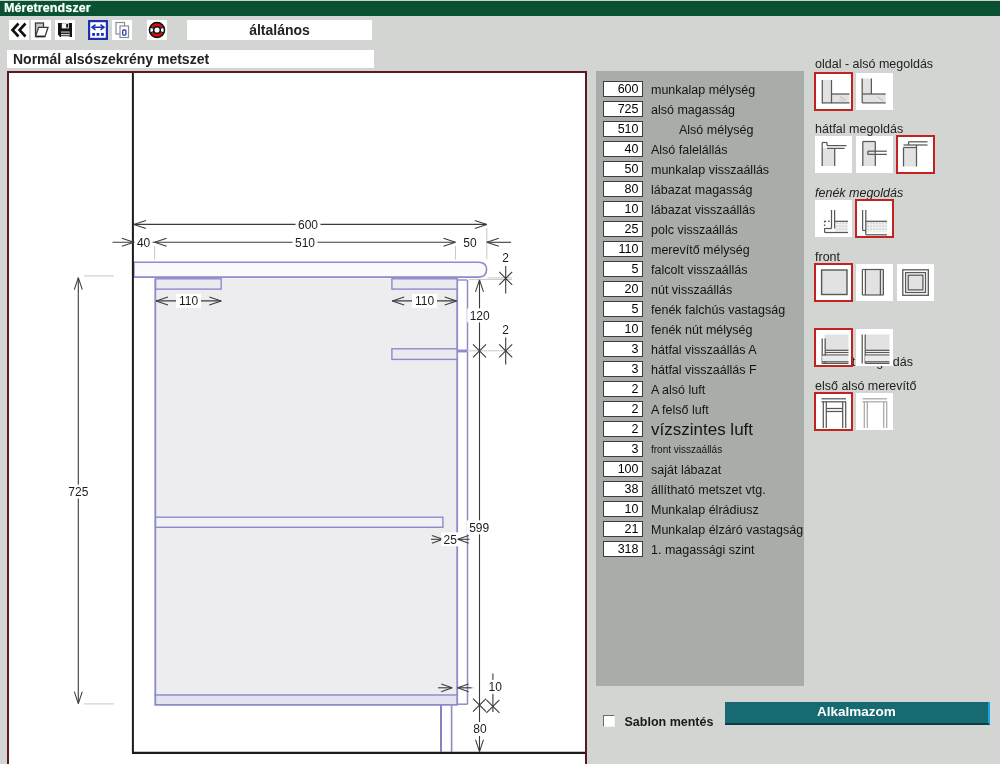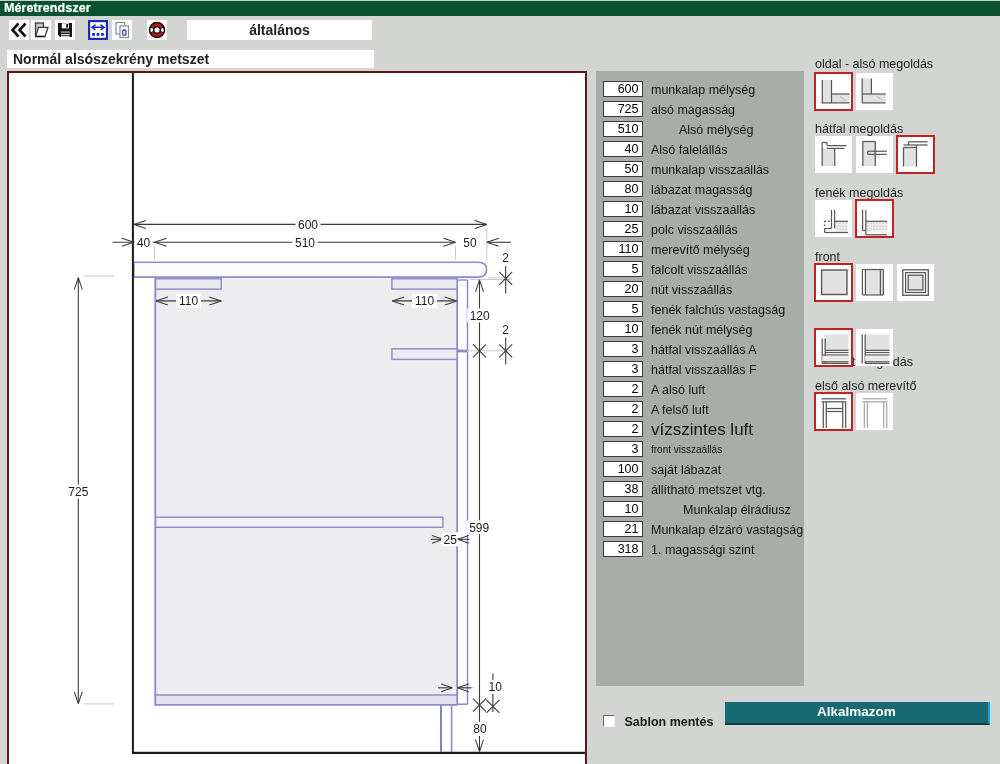--- a/index.html
+++ b/index.html
@@ -184,21 +184,21 @@
 <div class="abs" style="left:651px;top:401.5px;font-size:12.5px;color:#141414;line-height:16px;">A felső luft</div>
 <div class="abs" style="left:602.5px;top:421px;width:40px;height:15.5px;background:#fff;border:1px solid #3c3c3c;box-sizing:border-box;font-size:12.5px;color:#000;text-align:right;line-height:14px;padding-right:3px;">2</div>
 <div class="abs" style="left:651px;top:421.5px;font-size:17px;color:#141414;line-height:16px;">vízszintes luft</div>
 <div class="abs" style="left:602.5px;top:441px;width:40px;height:15.5px;background:#fff;border:1px solid #3c3c3c;box-sizing:border-box;font-size:12.5px;color:#000;text-align:right;line-height:14px;padding-right:3px;">3</div>
 <div class="abs" style="left:651px;top:441.5px;font-size:10px;color:#141414;line-height:16px;">front visszaállás</div>
 <div class="abs" style="left:602.5px;top:461px;width:40px;height:15.5px;background:#fff;border:1px solid #3c3c3c;box-sizing:border-box;font-size:12.5px;color:#000;text-align:right;line-height:14px;padding-right:3px;">100</div>
 <div class="abs" style="left:651px;top:461.5px;font-size:12.5px;color:#141414;line-height:16px;">saját lábazat</div>
 <div class="abs" style="left:602.5px;top:481px;width:40px;height:15.5px;background:#fff;border:1px solid #3c3c3c;box-sizing:border-box;font-size:12.5px;color:#000;text-align:right;line-height:14px;padding-right:3px;">38</div>
 <div class="abs" style="left:651px;top:481.5px;font-size:12.5px;color:#141414;line-height:16px;">állítható metszet vtg.</div>
 <div class="abs" style="left:602.5px;top:501px;width:40px;height:15.5px;background:#fff;border:1px solid #3c3c3c;box-sizing:border-box;font-size:12.5px;color:#000;text-align:right;line-height:14px;padding-right:3px;">10</div>
-<div class="abs" style="left:651px;top:501.5px;font-size:12.5px;color:#141414;line-height:16px;margin-left:32px;">Munkalap élrádiusz</div>
+<div class="abs" style="left:651px;top:501.5px;font-size:12.5px;color:#141414;line-height:16px;">Munkalap élrádiusz</div>
 <div class="abs" style="left:602.5px;top:521px;width:40px;height:15.5px;background:#fff;border:1px solid #3c3c3c;box-sizing:border-box;font-size:12.5px;color:#000;text-align:right;line-height:14px;padding-right:3px;">21</div>
 <div class="abs" style="left:651px;top:521.5px;font-size:12.5px;color:#141414;line-height:16px;">Munkalap élzáró vastagság</div>
 <div class="abs" style="left:602.5px;top:541px;width:40px;height:15.5px;background:#fff;border:1px solid #3c3c3c;box-sizing:border-box;font-size:12.5px;color:#000;text-align:right;line-height:14px;padding-right:3px;">318</div>
 <div class="abs" style="left:651px;top:541.5px;font-size:12.5px;color:#141414;line-height:16px;">1. magassági szint</div>
 <div class="ilabel" style="top:57px;">oldal - alsó megoldás</div>
 <div class="ibox sel" style="left:815px;top:72.5px;"><svg width="37" height="37" viewBox="0 0 37 37">
       <rect x="7.3" y="7" width="9.2" height="23" fill="#e2e2e2"></rect>
       <rect x="16.5" y="21" width="18" height="8.7" fill="#e2e2e2"></rect>
       <line x1="7.3" y1="7" x2="7.3" y2="30.5" stroke="#585858" stroke-width="1.25"></line>
       <line x1="16.5" y1="7" x2="16.5" y2="30.2" stroke="#585858" stroke-width="1.25"></line>
@@ -237,21 +237,21 @@
     </svg></div>
 <div class="ibox sel" style="left:896.6px;top:136px;"><svg width="37" height="37" viewBox="0 0 37 37">
       <rect x="6.5" y="11.5" width="13" height="19" fill="#e2e2e2"></rect>
       <line x1="11.5" y1="5.8" x2="30.5" y2="5.8" stroke="#585858" stroke-width="1.25"></line>
       <line x1="6.5" y1="9" x2="30.5" y2="9" stroke="#585858" stroke-width="1.25"></line>
       <line x1="11.5" y1="5.8" x2="11.5" y2="9" stroke="#585858" stroke-width="1.25"></line>
       <line x1="6.5" y1="11.5" x2="6.5" y2="30.5" stroke="#585858" stroke-width="1.25"></line>
       <line x1="19.5" y1="9" x2="19.5" y2="30.5" stroke="#585858" stroke-width="1.25"></line>
       <line x1="6.5" y1="11.5" x2="19.5" y2="11.5" stroke="#585858" stroke-width="1.25"></line>
     </svg></div>
-<div class="ilabel" style="top:186px;">fenék megoldás</div>
+<div class="ilabel" style="top:186px;font-style:italic;">fenék megoldás</div>
 <div class="ibox" style="left:815px;top:199.5px;"><svg width="37" height="37" viewBox="0 0 37 37">
       <rect x="20" y="21.5" width="13" height="11" fill="#efefef"></rect>
       <circle cx="22" cy="23" r="0.55" fill="#9a9a9a"></circle>
       <circle cx="25" cy="23" r="0.55" fill="#9a9a9a"></circle>
       <circle cx="28" cy="23" r="0.55" fill="#9a9a9a"></circle>
       <circle cx="31" cy="23" r="0.55" fill="#9a9a9a"></circle>
       <circle cx="22" cy="26" r="0.55" fill="#9a9a9a"></circle>
       <circle cx="25" cy="26" r="0.55" fill="#9a9a9a"></circle>
       <circle cx="28" cy="26" r="0.55" fill="#9a9a9a"></circle>
       <circle cx="31" cy="26" r="0.55" fill="#9a9a9a"></circle>

